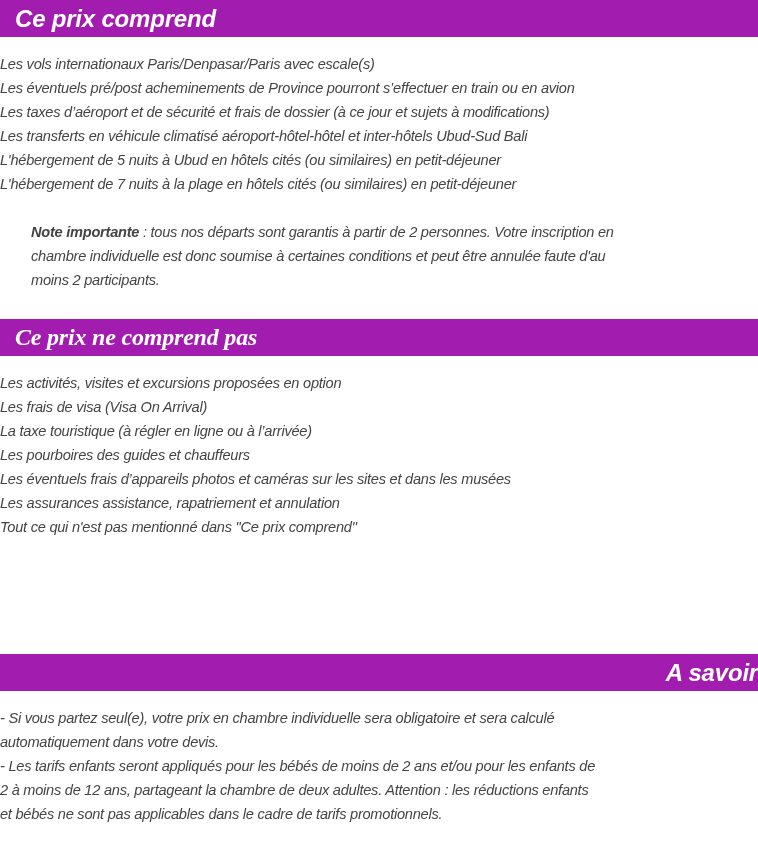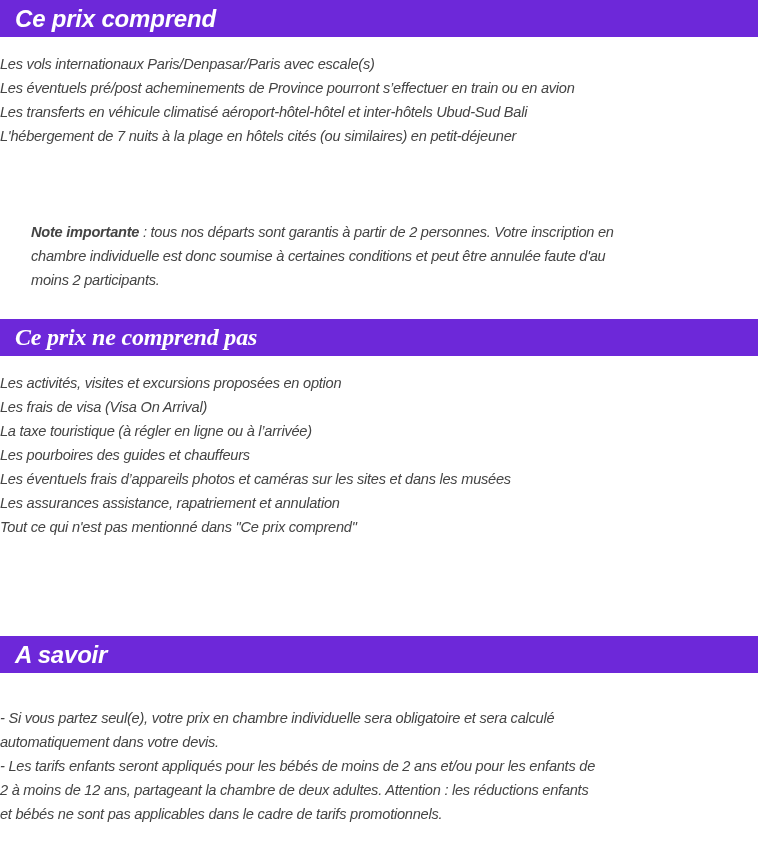--- a/index.html
+++ b/index.html
@@ -1,55 +1,57 @@
 <!DOCTYPE html>
 <html><head>
   <meta charset="utf-8">
   <style>
     * { margin: 0; padding: 0; box-sizing: border-box; }
     html, body { width: 758px; height: 843px; background: #ffffff; overflow: hidden; }
     body { font-family: "Liberation Sans", "DejaVu Sans", sans-serif; color: #444444; position: relative; }
     .section-header {
       position: absolute; left: 0; width: 758px; height: 37px;
-      background: #6d28d9; color: #ffffff;
+      background: #a21caf; color: #ffffff;
       font-style: italic; font-weight: bold; font-size: 24px;
       line-height: 37px; padding-left: 15px; letter-spacing: -0.2px;
     }
     .block { position: absolute; left: 0; width: 602px; font-style: italic; font-size: 14.6px; line-height: 24px; letter-spacing: -0.25px; }
     .block p { white-space: normal; }
     .line { display: block; white-space: nowrap; }
     .note-label { font-weight: bold; }
     .wrap { white-space: normal; }
   </style>
 </head>
 <body>
 
 <div class="section-header" style="top:0;">Ce prix comprend</div>
 
 <div class="block" style="top:52px;">
   <span class="line">Les vols internationaux Paris/Denpasar/Paris avec escale(s)</span>
   <span class="line">Les éventuels pré/post acheminements de Province pourront s’effectuer en train ou en avion</span>
+  <span class="line">Les taxes d’aéroport et de sécurité et frais de dossier (à ce jour et sujets à modifications)</span>
   <span class="line">Les transferts en véhicule climatisé aéroport-hôtel-hôtel et inter-hôtels Ubud-Sud Bali</span>
+  <span class="line">L'hébergement de 5 nuits à Ubud en hôtels cités (ou similaires) en petit-déjeuner</span>
   <span class="line">L'hébergement de 7 nuits à la plage en hôtels cités (ou similaires) en petit-déjeuner</span>
 </div>
 
 <div class="block wrap" style="top:220px;margin-left:31px;">
   <span class="note-label">Note importante</span><span> : tous nos départs sont garantis à partir de 2 personnes. Votre inscription en chambre individuelle est donc soumise à certaines conditions et peut être annulée faute d'au moins 2 participants.</span>
 </div>
 
 <div class="section-header" style="top:319px;font-family:Liberation Serif, serif;">Ce prix ne comprend pas</div>
 
 <div class="block" style="top:371px;">
   <span class="line">Les activités, visites et excursions proposées en option</span>
   <span class="line">Les frais de visa (Visa On Arrival)</span>
   <span class="line">La taxe touristique (à régler en ligne ou à l’arrivée)</span>
   <span class="line">Les pourboires des guides et chauffeurs</span>
   <span class="line">Les éventuels frais d’appareils photos et caméras sur les sites et dans les musées</span>
   <span class="line">Les assurances assistance, rapatriement et annulation</span>
   <span class="line">Tout ce qui n'est pas mentionné dans "Ce prix comprend"</span>
 </div>
 
-<div class="section-header" style="top:636px;">A savoir</div>
+<div class="section-header" style="top:654px;text-align:right;">A savoir</div>
 
 <div class="block wrap" style="top:706px;">
   <p>- Si vous partez seul(e), votre prix en chambre individuelle sera obligatoire et sera calculé automatiquement dans votre devis.</p>
   <p>- Les tarifs enfants seront appliqués pour les bébés de moins de 2 ans et/ou pour les enfants de 2 à moins de 12 ans, partageant la chambre de deux adultes. Attention : les réductions enfants et bébés ne sont pas applicables dans le cadre de tarifs promotionnels.</p>
 </div>
 
 </body></html>

